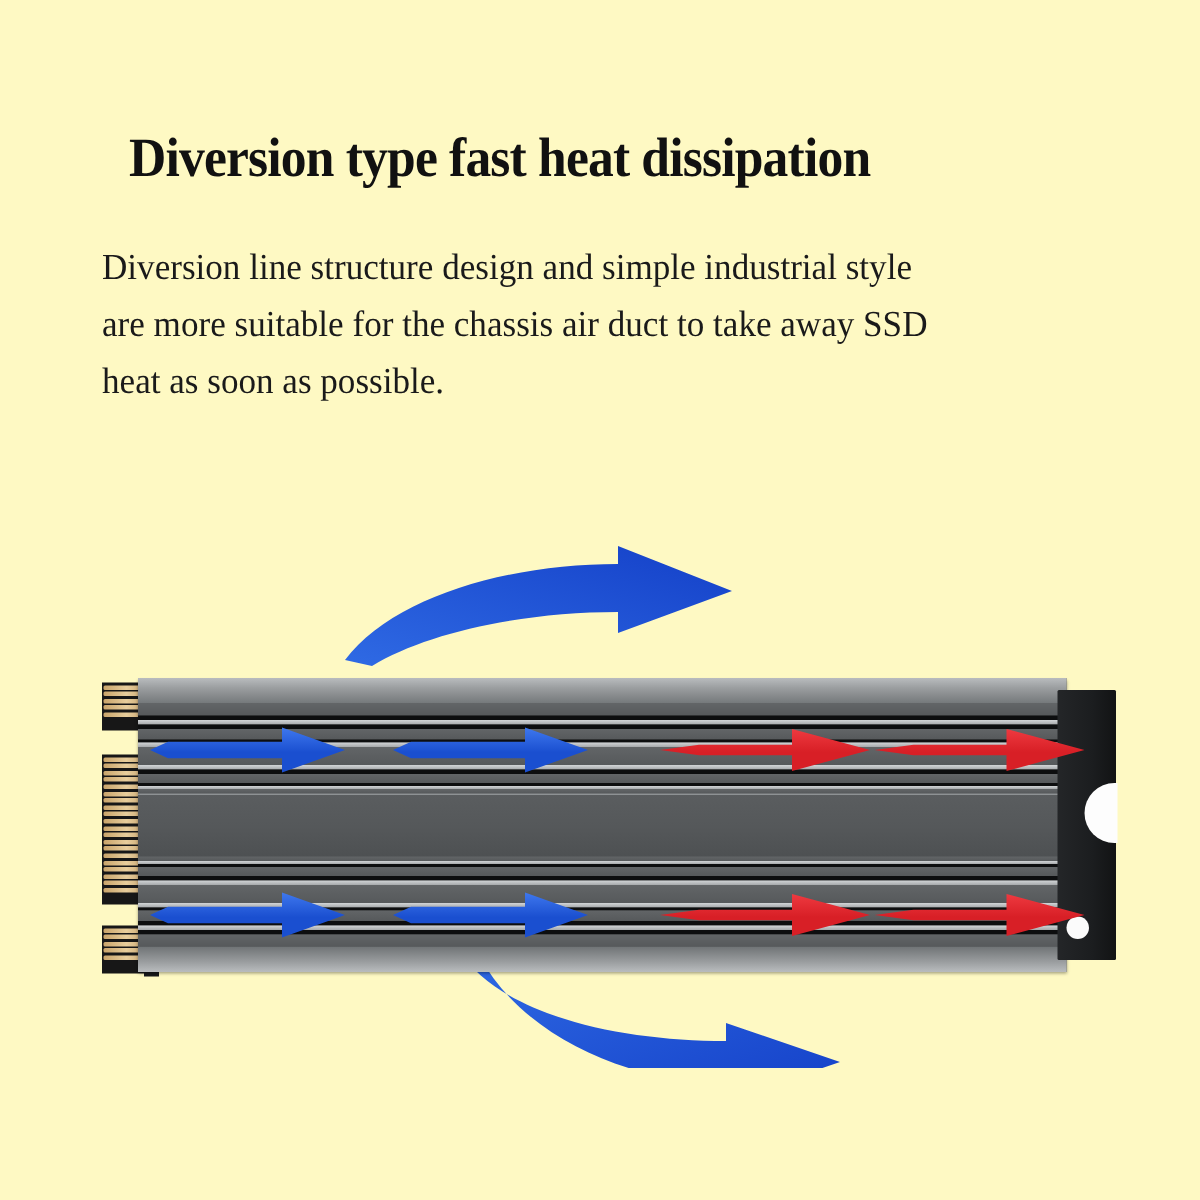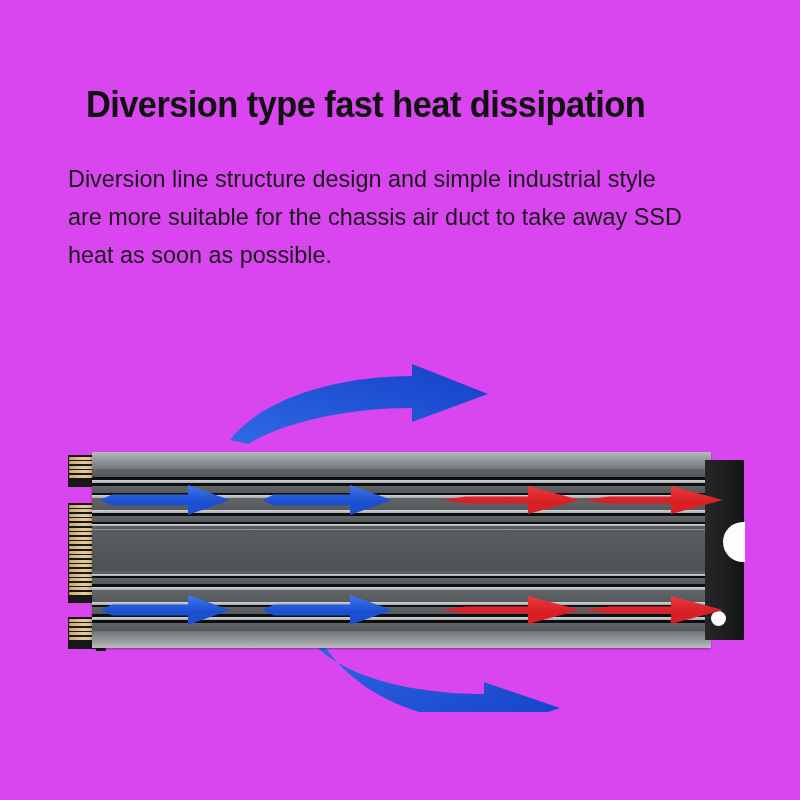--- a/index.html
+++ b/index.html
@@ -4,21 +4,21 @@
 <title>Diversion type fast heat dissipation</title>
 <style>
   html,body{margin:0;padding:0;}
   body{
     width:800px;height:800px;
     background:#ffffff;
     font-family:"Liberation Sans","DejaVu Sans",sans-serif;
     overflow:hidden;
     position:relative;
   }
-  .page{position:absolute;inset:0;background:#d946ef;}
+  .page{position:absolute;inset:0;background:#fef9c3;font-family:Liberation Serif, serif;}
 
   
   .headline{
     position:absolute;left:86px;top:84px;width:660px;
     font-size:37px;font-weight:bold;color:#111111;
     letter-spacing:-0.6px;
     transform:scaleX(0.93);transform-origin:left center;
     white-space:nowrap;
   }
   .bodycopy{

